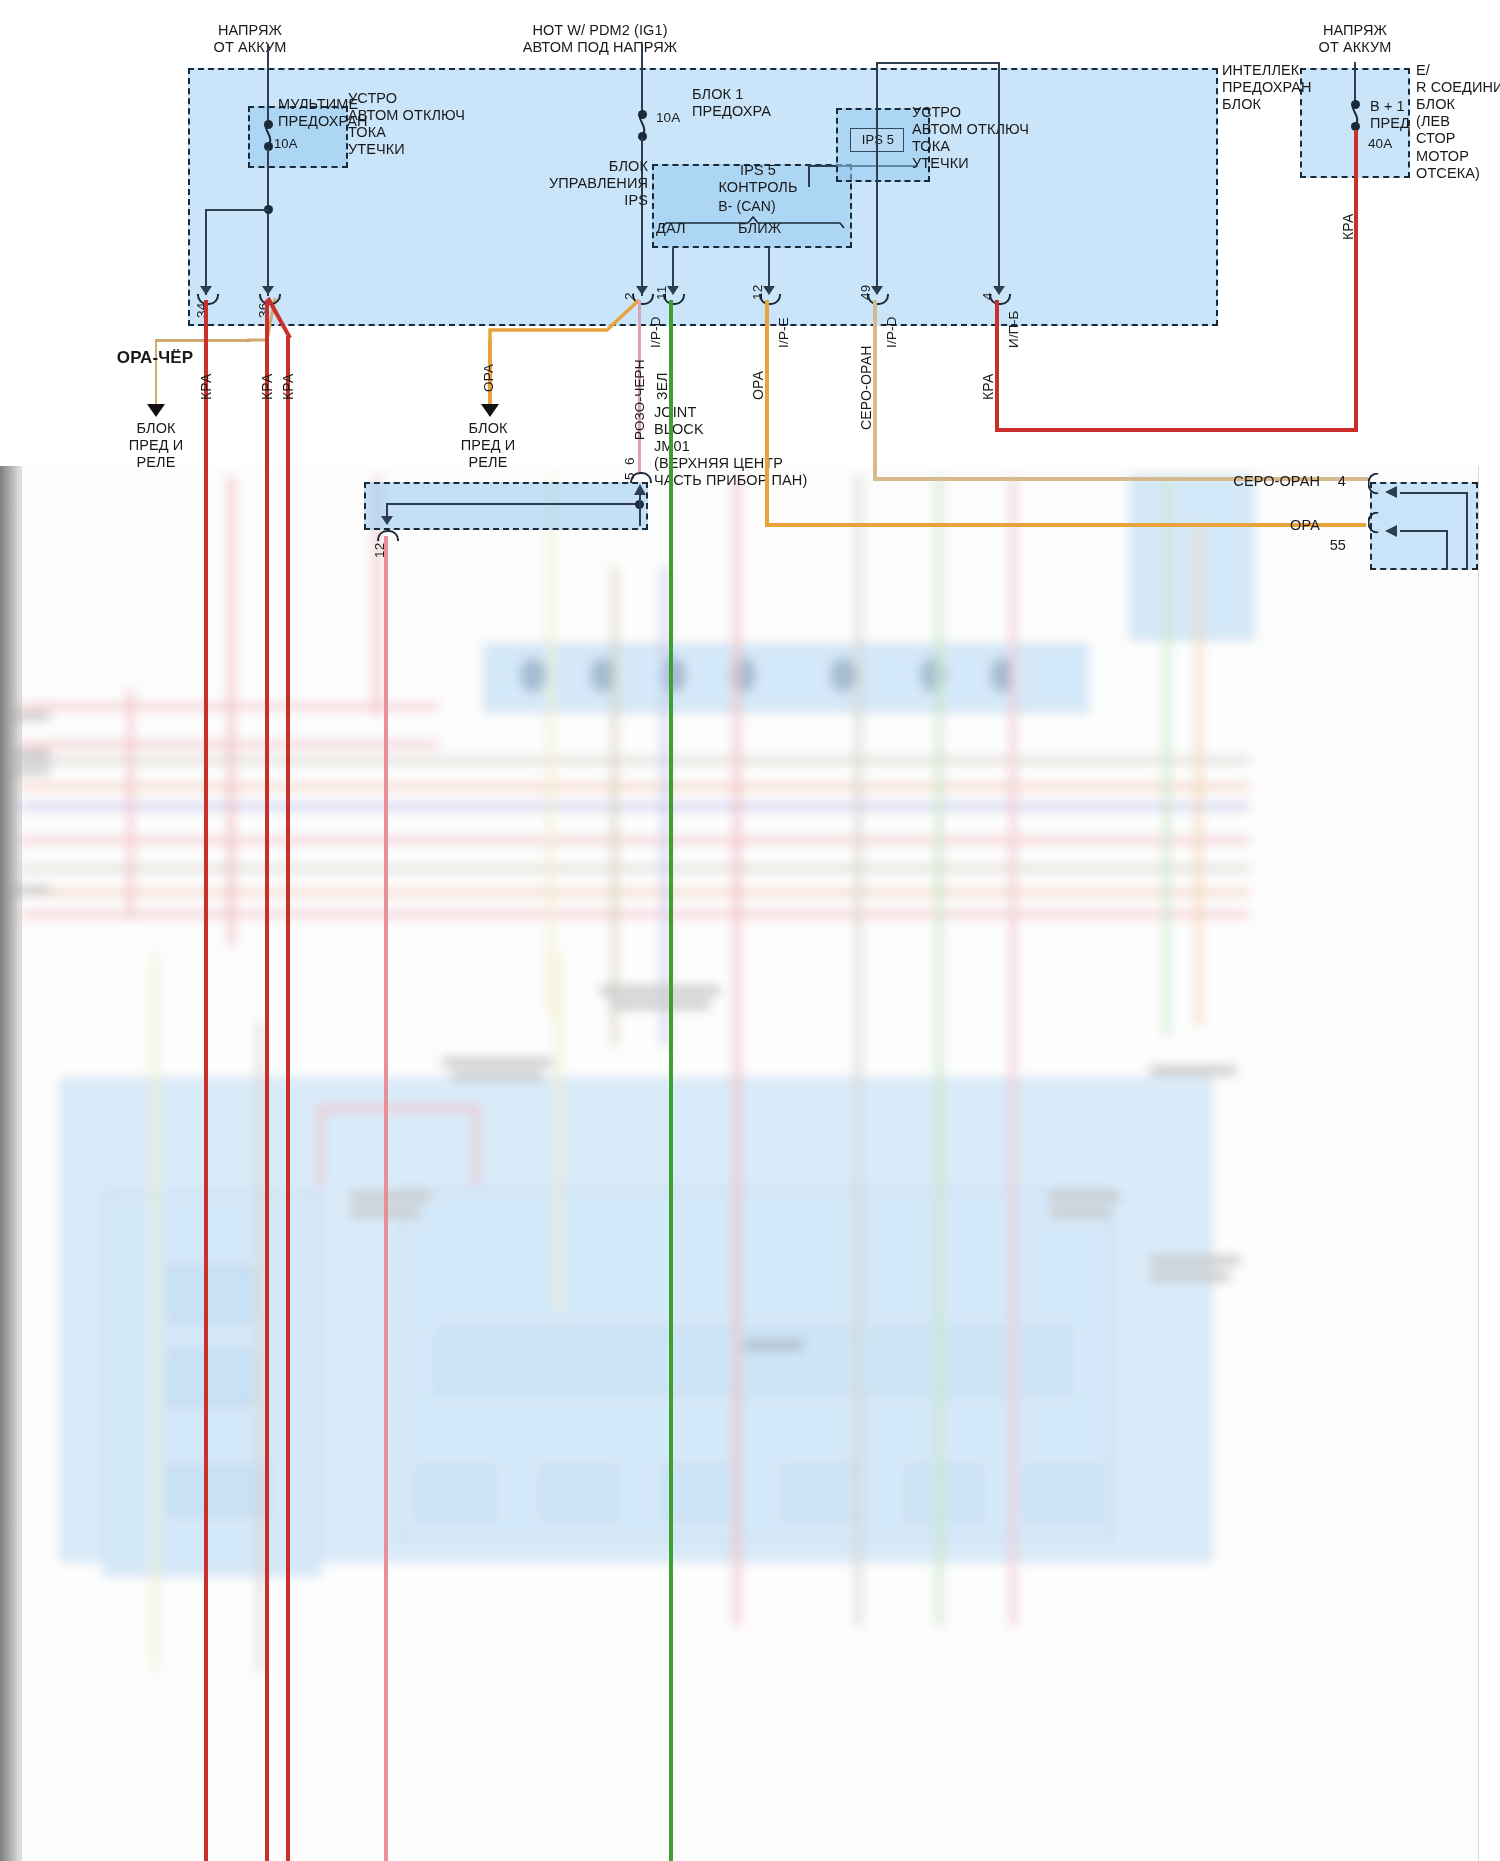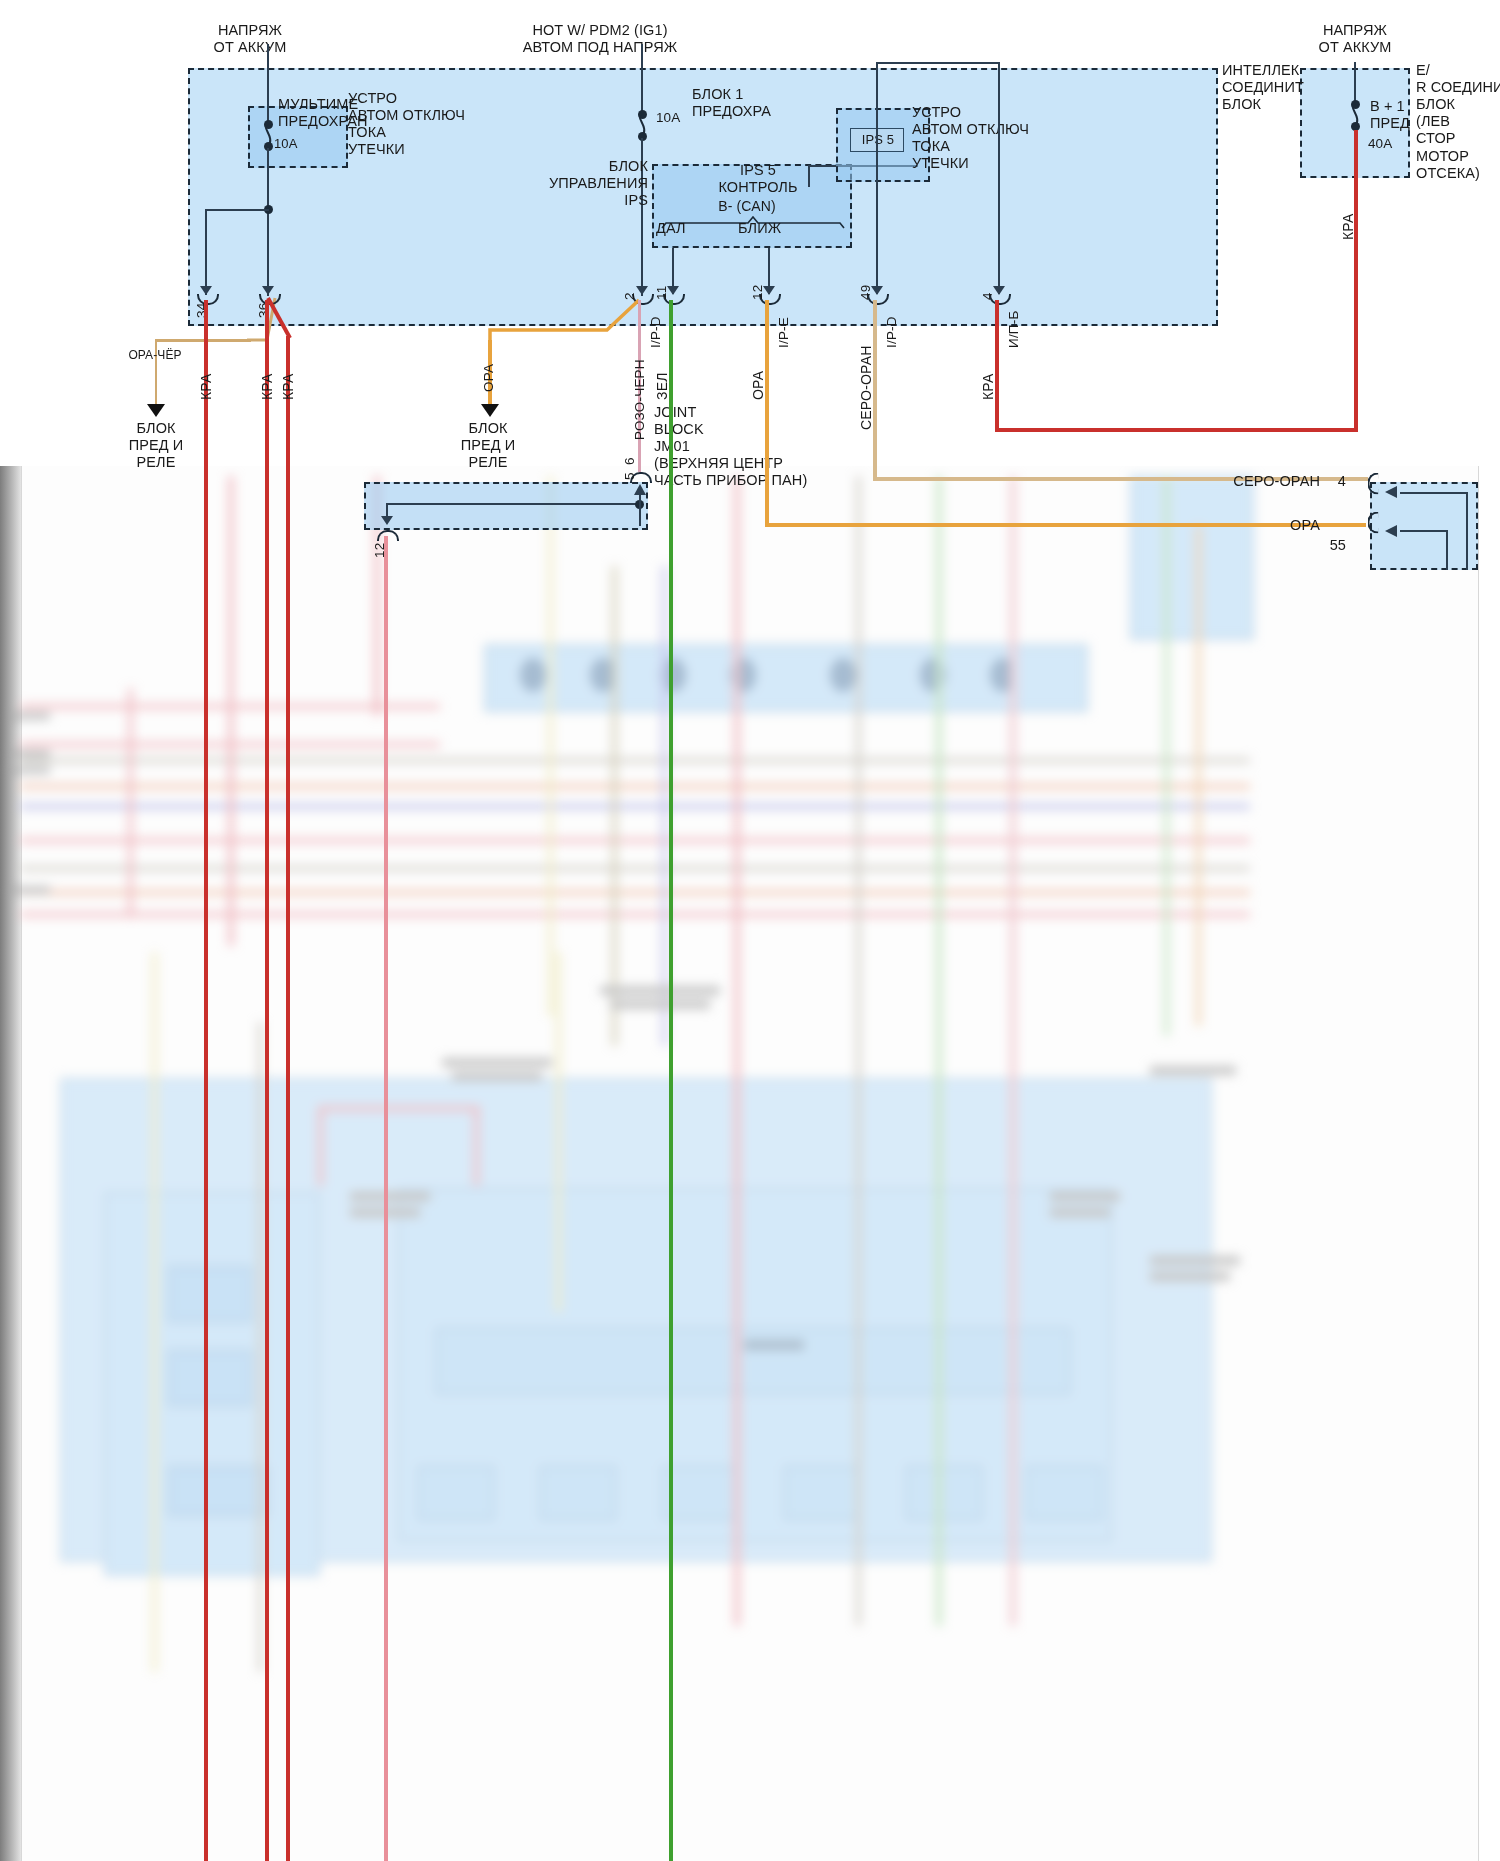--- a/index.html
+++ b/index.html
@@ -127,21 +127,21 @@
   <div class="dashbox" style="left:1300px;top:68px;width:110px;height:110px;"></div>
 
   <div class="txt c" style="left:170px;top:22px;width:160px;">НАПРЯЖ
 ОТ АККУМ</div>
   <div class="txt c" style="left:470px;top:22px;width:260px;">HOT W/ PDM2 (IG1)
 АВТОМ ПОД НАПРЯЖ</div>
   <div class="txt c" style="left:1255px;top:22px;width:200px;">НАПРЯЖ
 ОТ АККУМ</div>
 
   <div class="txt" style="left:1222px;top:62px;">ИНТЕЛЛЕК
-СОЕДИНИТ
+ПРЕДОХРАН
 БЛОК</div>
   <div class="txt" style="left:1416px;top:62px;">E/
 R СОЕДИНИТЕЛ
 БЛОК
 (ЛЕВ
 СТОР
 МОТОР
 ОТСЕКА)</div>
 
   <div class="dashbox inner" style="left:248px;top:106px;width:100px;height:62px;"></div>
@@ -227,21 +227,21 @@
   <div class="txt" style="left:1370px;top:98px;">B + 1
 ПРЕД</div>
   <div class="txt" style="left:1368px;top:136px;font-size:13.5px;">40A</div>
 
   <div class="wire" style="left:155px;top:340px;width:2px;height:68px;background:#cfa96f;"></div>
   <div class="wire" style="left:155px;top:339px;width:96px;height:3px;background:#cfa96f;"></div>
   <svg class="abs" style="left:245px;top:296px;" width="32" height="46">
     <path d="M2,44 L22,44 L30,2" stroke="#cfa96f" stroke-width="3" fill="none"></path>
   </svg>
   <div class="arrowdown" style="left:147px;top:404px;"></div>
-  <div class="txt c" style="left:95px;top:348px;width:120px;font-size:12px;">ОРА-ЧЁР</div>
+  <div class="txt c" style="left:95px;top:348px;width:120px;font-size:17px;font-weight:bold;">ОРА-ЧЁР</div>
   <div class="txt c" style="left:96px;top:420px;width:120px;">БЛОК
 ПРЕД И
 РЕЛЕ</div>
 
   <div class="conn" style="left:197px;top:294px;"></div>
   <div class="conn" style="left:259px;top:294px;"></div>
   <div class="vtxt" style="left:194px;top:318px;font-size:13.5px;">34</div>
   <div class="vtxt" style="left:256px;top:318px;font-size:13.5px;">36</div>
 
   <div class="wire" style="left:204px;top:300px;width:4px;height:1561px;"></div>

